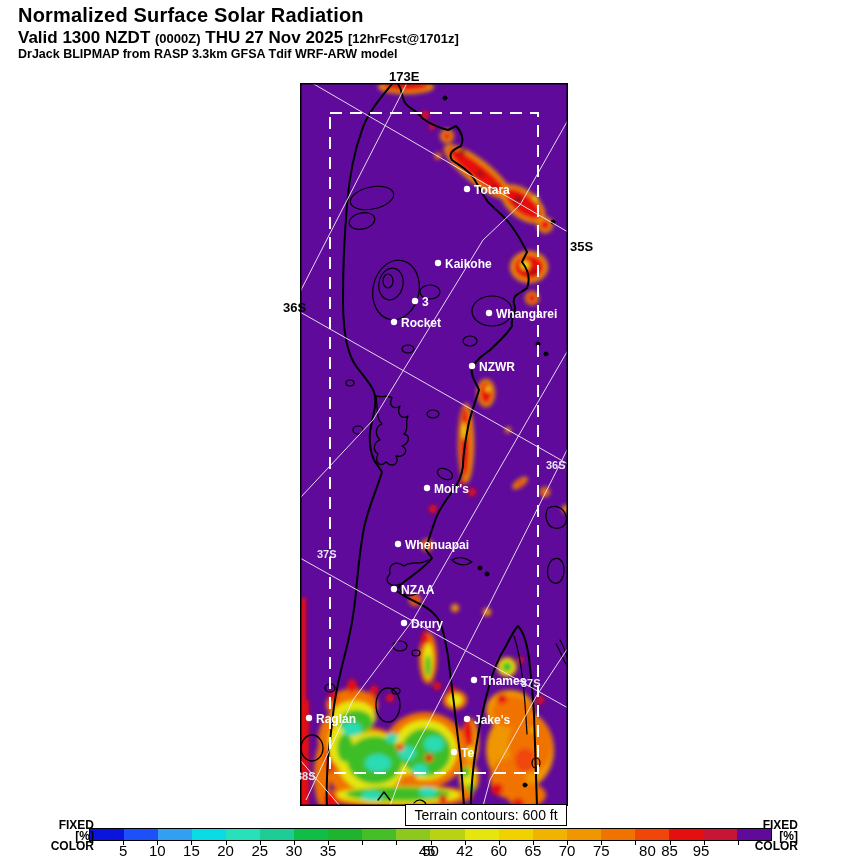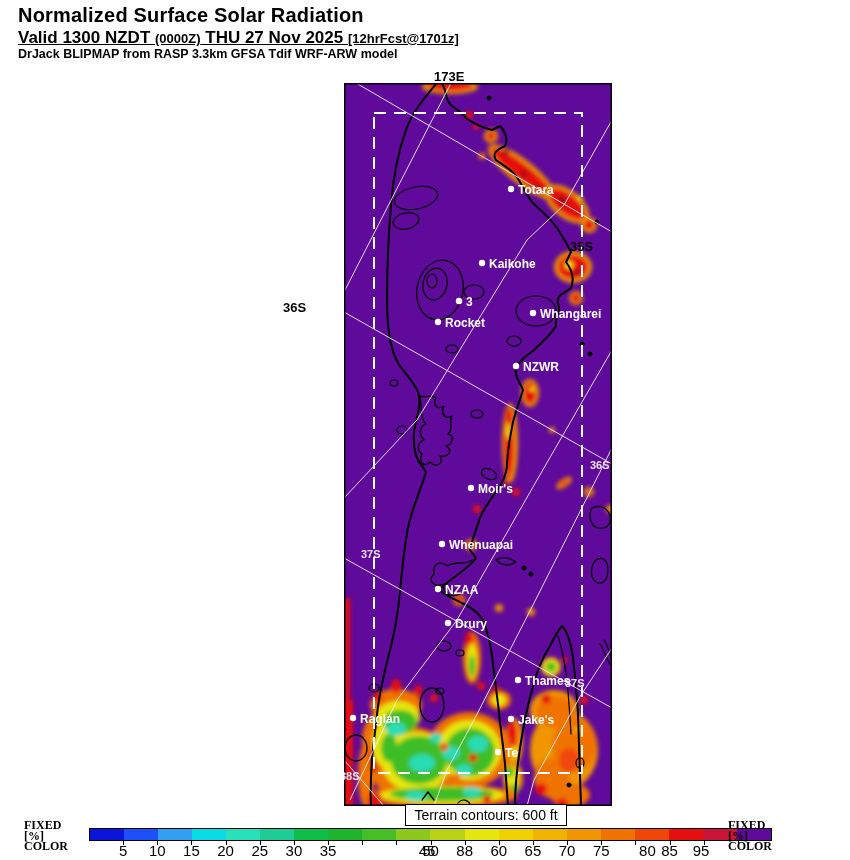--- a/index.html
+++ b/index.html
@@ -1,34 +1,34 @@
 <!DOCTYPE html>
 <html><head>
 <meta charset="utf-8">
 <style>
   html,body{margin:0;padding:0;background:#ffffff;}
   body{width:850px;height:860px;position:relative;font-family:"Liberation Sans",sans-serif;overflow:hidden;}
   .hdr{position:absolute;left:18px;width:830px;color:#000;}
   #title{top:4px;font-size:20px;font-weight:bold;letter-spacing:.2px;}
-  #line2{top:28px;font-size:17px;font-weight:bold;text-decoration:underline;}
+  #line2{top:28px;font-size:17px;font-weight:bold;}
   #line2 .sm{font-size:13px;font-weight:bold;}
   #line3{top:47px;font-size:12.5px;font-weight:bold;}
-  #mapwrap{position:absolute;left:300px;top:83px;width:268px;height:723px;margin-left:44px;}
+  #mapwrap{position:absolute;left:300px;top:83px;width:268px;height:723px;}
   svg text{font-family:"Liberation Sans",sans-serif;}
   .sitetext{font-size:12px;font-weight:bold;fill:#ffffff;}
   .gridtext{font-size:11px;font-weight:bold;fill:#e8e4f2;}
   .outlbl{position:absolute;font-size:13px;font-weight:bold;color:#000;}
   #terrainbox{position:absolute;left:405px;top:804px;width:160px;height:20px;background:#fff;border:1.5px solid #000;text-align:center;font-size:14px;line-height:20px;color:#000;}
   #cbar{position:absolute;left:89px;top:828px;width:683px;height:13px;display:flex;border:1px solid #000;box-sizing:border-box;}
   #cbar .seg{flex:1 1 auto;height:100%;}
   #cbar-ticks{position:absolute;left:89px;top:841px;width:683px;height:5px;}
   #cbar-ticks .tick{position:absolute;top:0;width:1px;height:4px;background:#000;}
   #cbar-labels{position:absolute;left:89px;top:842px;width:683px;height:18px;}
   #cbar-labels span{position:absolute;transform:translateX(-50%);font-size:15px;color:#000;}
-  .fixedcol{position:absolute;width:70px;text-align:left;font-size:12px;font-weight:bold;line-height:10.5px;color:#000;font-family:Liberation Serif, serif;}
+  .fixedcol{position:absolute;width:70px;text-align:right;font-size:12px;font-weight:bold;line-height:10.5px;color:#000;}
   #fixed-left{left:24px;top:820px;}
   #fixed-right{left:728px;top:820px;}
 </style>
 </head>
 <body>
 
 <div class="hdr" id="title">Normalized Surface Solar Radiation</div>
 <div class="hdr" id="line2"><span>Valid 1300 NZDT </span><span class="sm">(0000Z)</span><span> THU 27 Nov 2025 </span><span class="sm">[12hrFcst@1701z]</span></div>
 <div class="hdr" id="line3">DrJack BLIPMAP from RASP 3.3km GFSA Tdif WRF-ARW model</div>
 
@@ -271,21 +271,21 @@
   <g id="gridlabels">
         <text x="546" y="469" class="gridtext">36S</text>
         <text x="317" y="558" class="gridtext">37S</text>
         <text x="521" y="687" class="gridtext">37S</text>
         <text x="296" y="780" class="gridtext">38S</text>
       </g>
 </svg>
 </div>
 
 <div id="outlabels">
-    <span class="outlbl" style="left: 389px; top: 69px; margin-left: 45px;">173E</span>
+    <span class="outlbl" style="left: 389px; top: 69px;">173E</span>
     <span class="outlbl" style="left: 570px; top: 239px;">35S</span>
     <span class="outlbl" style="left: 283px; top: 300px;">36S</span>
   </div>
 
 <div id="terrainbox">Terrain contours: 600 ft</div>
 
 <div id="cbar">
     <div class="seg" style="background: rgb(10, 20, 220);"></div>
     <div class="seg" style="background: rgb(30, 80, 250);"></div>
     <div class="seg" style="background: rgb(50, 160, 240);"></div>
@@ -332,21 +332,21 @@
     <span style="left: 34.15px;">5</span>
     <span style="left: 68.3px;">10</span>
     <span style="left: 102.45px;">15</span>
     <span style="left: 136.6px;">20</span>
     <span style="left: 170.75px;">25</span>
     <span style="left: 204.9px;">30</span>
     <span style="left: 239.05px;">35</span>
     <span style="left: 273.2px; margin-top: 48px;">40</span>
     <span style="left: 322px; margin-left: 16px;">45</span>
     <span style="left: 341.5px;">50</span>
-    <span style="left: 375.65px;">88</span>
+    <span style="left: 375.65px;">42</span>
     <span style="left: 409.8px;">60</span>
     <span style="left: 443.95px;">65</span>
     <span style="left: 478.1px;">70</span>
     <span style="left: 512.25px;">75</span>
     <span style="left: 546.4px; margin-left: 12px;">80</span>
     <span style="left: 580.55px; text-align: center;">85</span>
     <span style="left: 614.7px; margin-top: 36px;">90</span>
     <span style="left: 612px;">95</span>
   </div>
 <div class="fixedcol" id="fixed-left">

